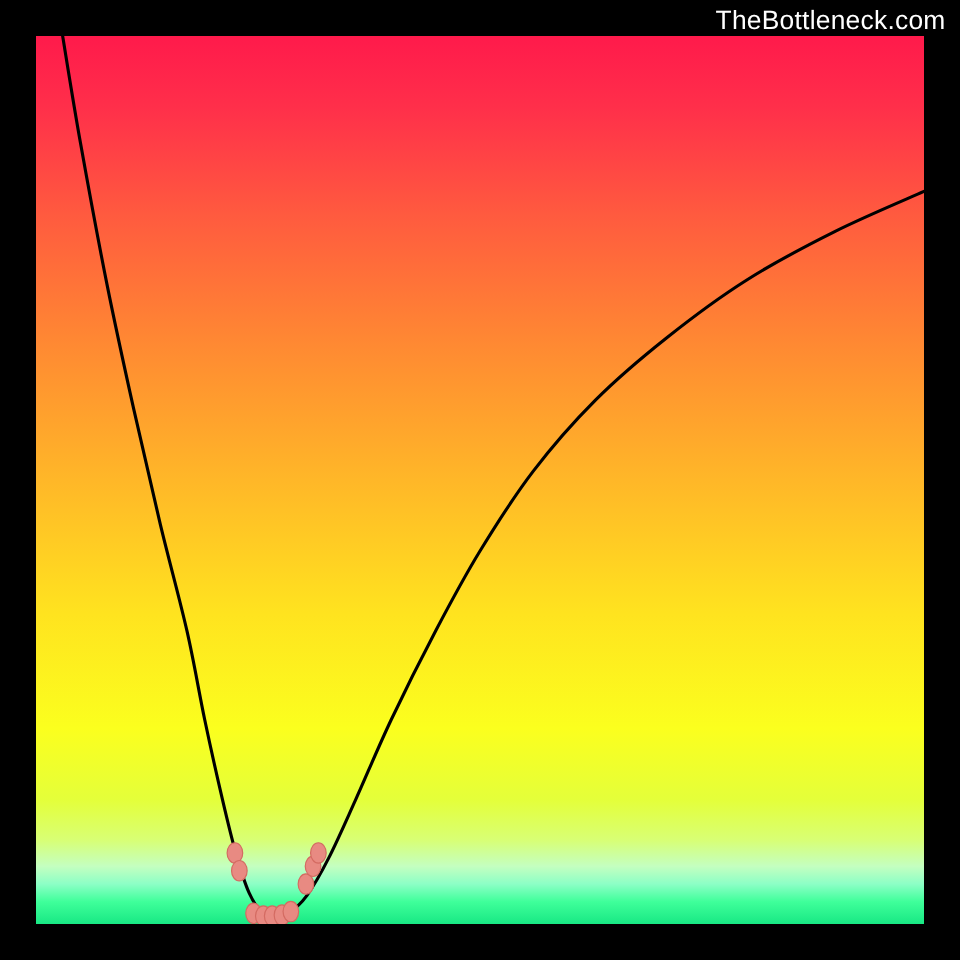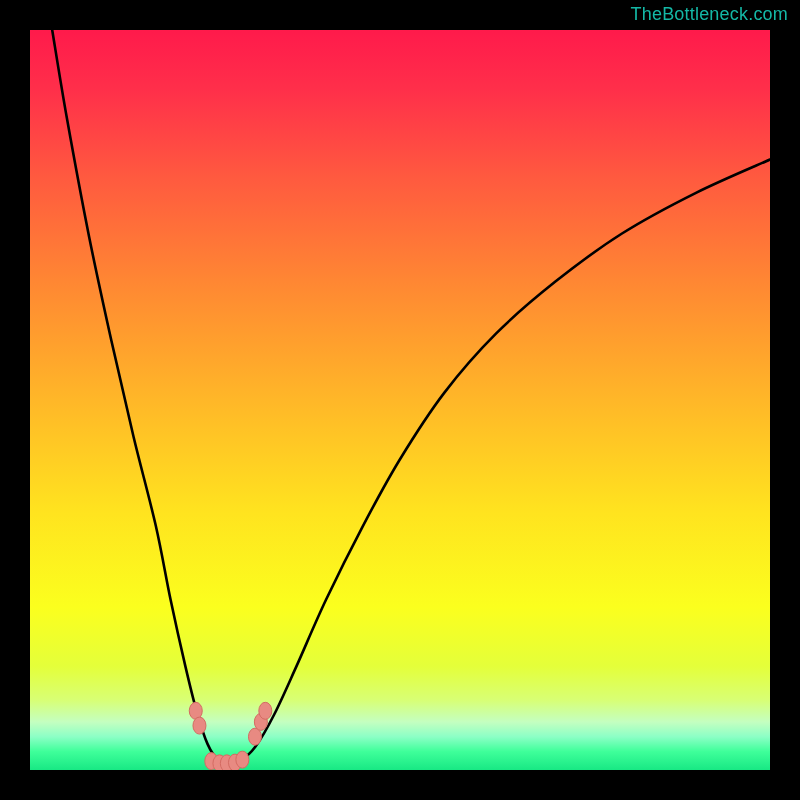--- a/index.html
+++ b/index.html
@@ -38,23 +38,23 @@
     position: absolute;
     left: 0;
     top: 0;
     width: 100%;
     height: 100%;
   }
   .watermark {
     position: absolute;
     top: 4px;
     right: 12px;
-    font-size: 18px;
+    font-size: 22px;
     font-weight: 500;
-    color: #14b8a6;
+    color: #ffffff;
     letter-spacing: 0.2px;
     user-select: none;
     text-align: right;
   }
 </style>
 </head>
 <body>
 
 <div class="frame">
   <div class="plot">

